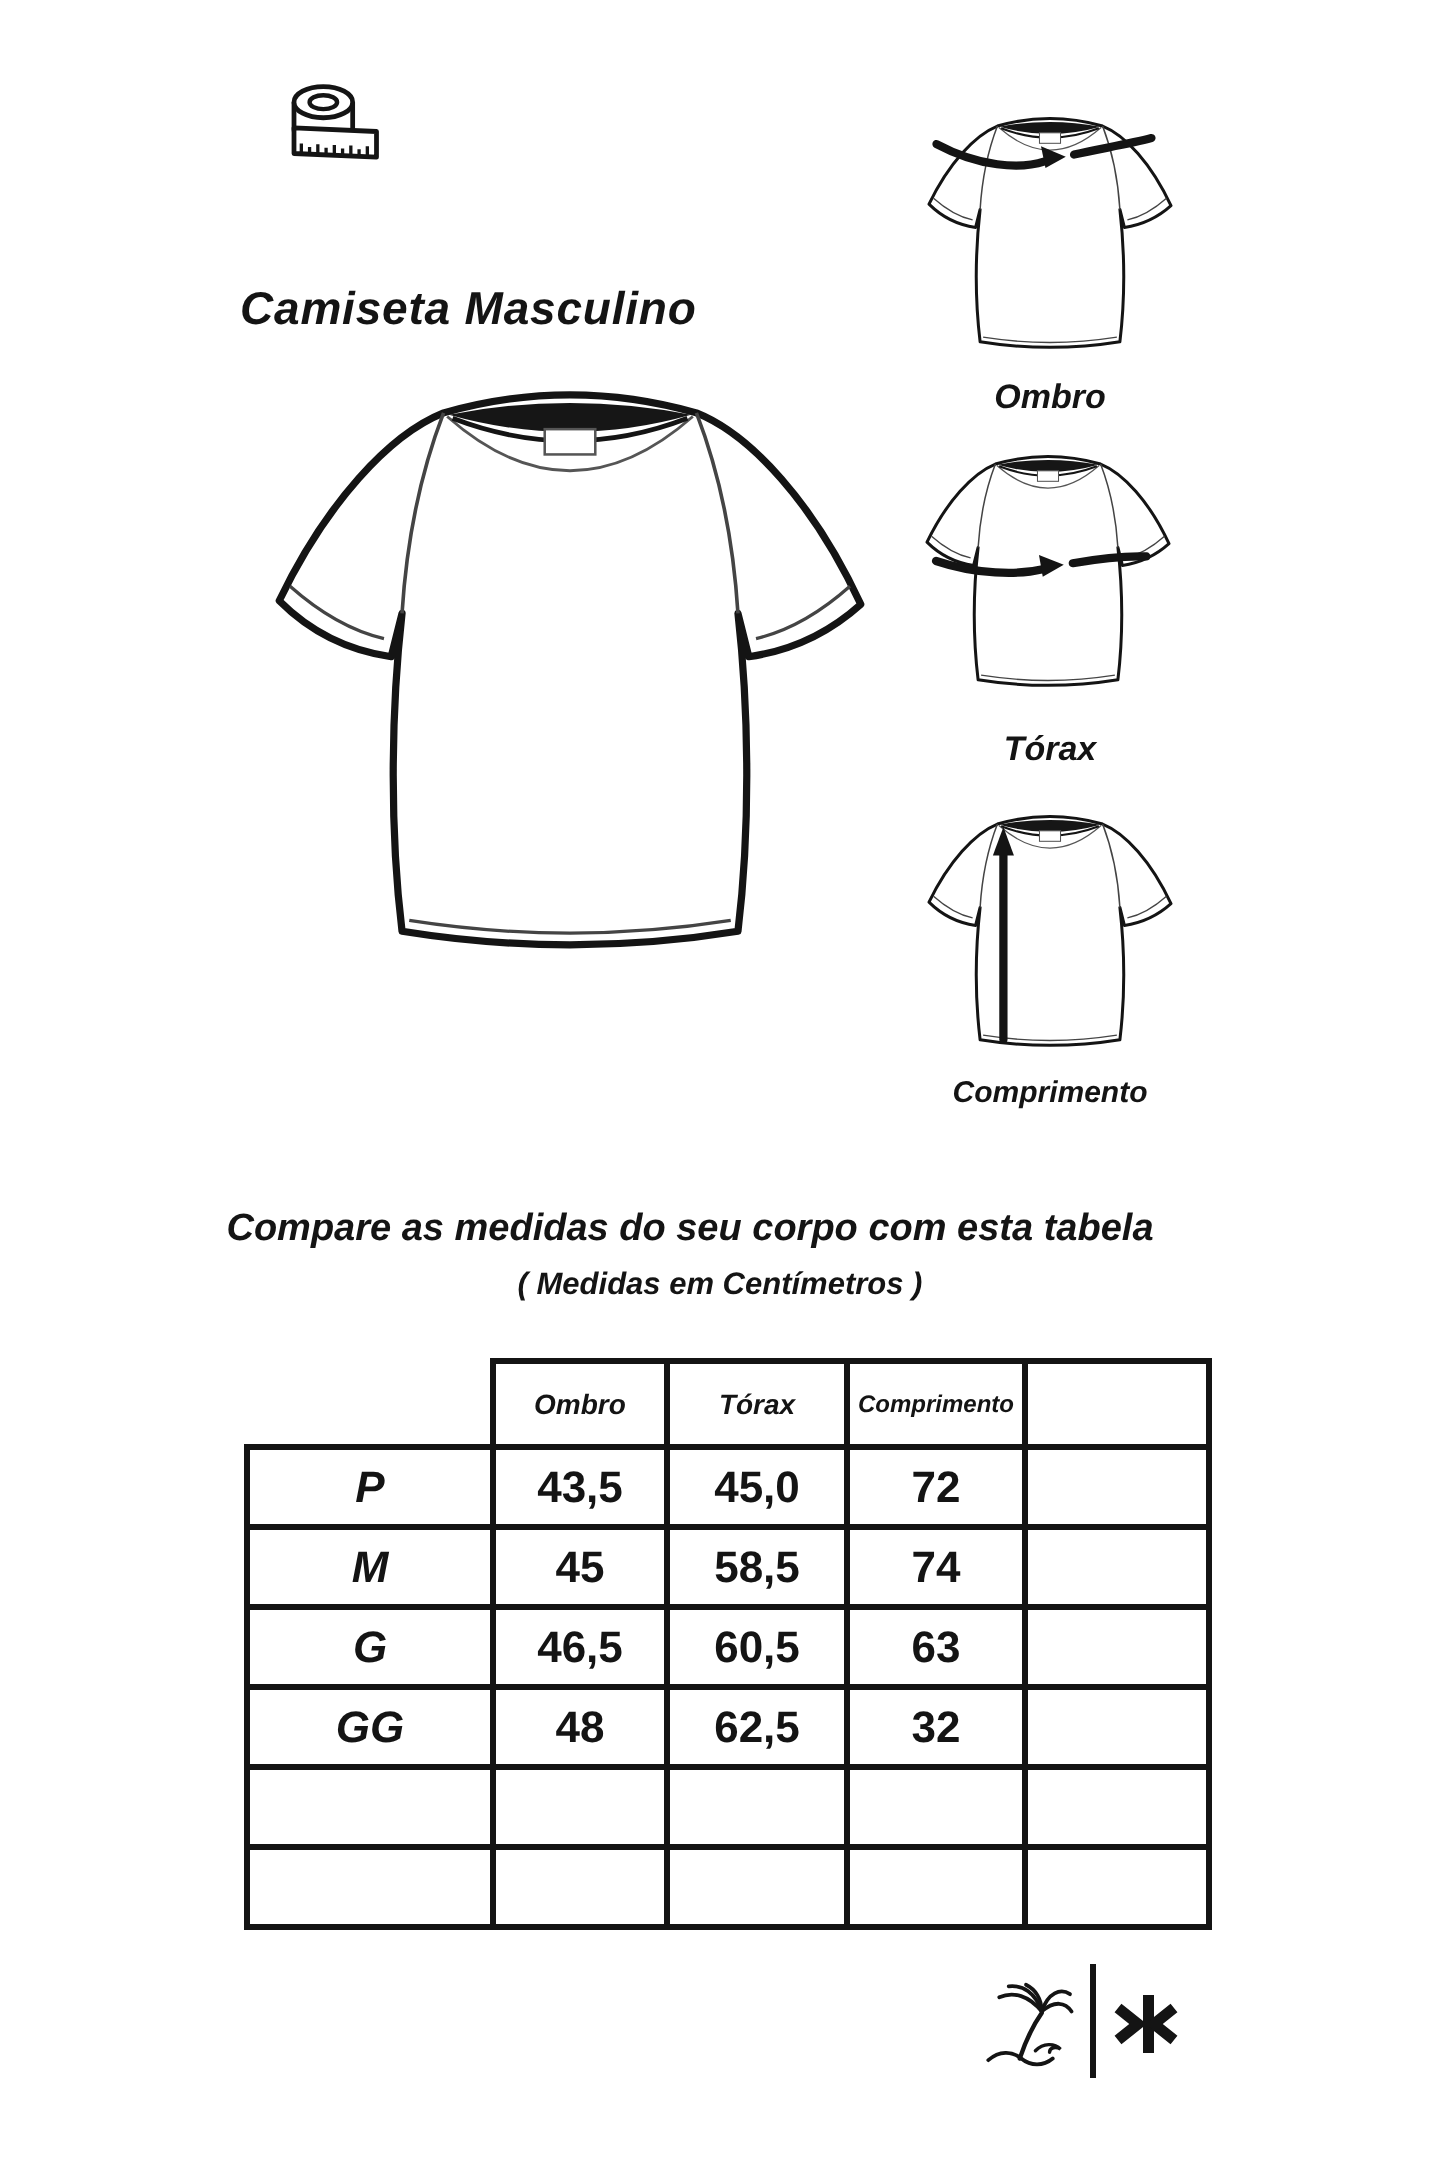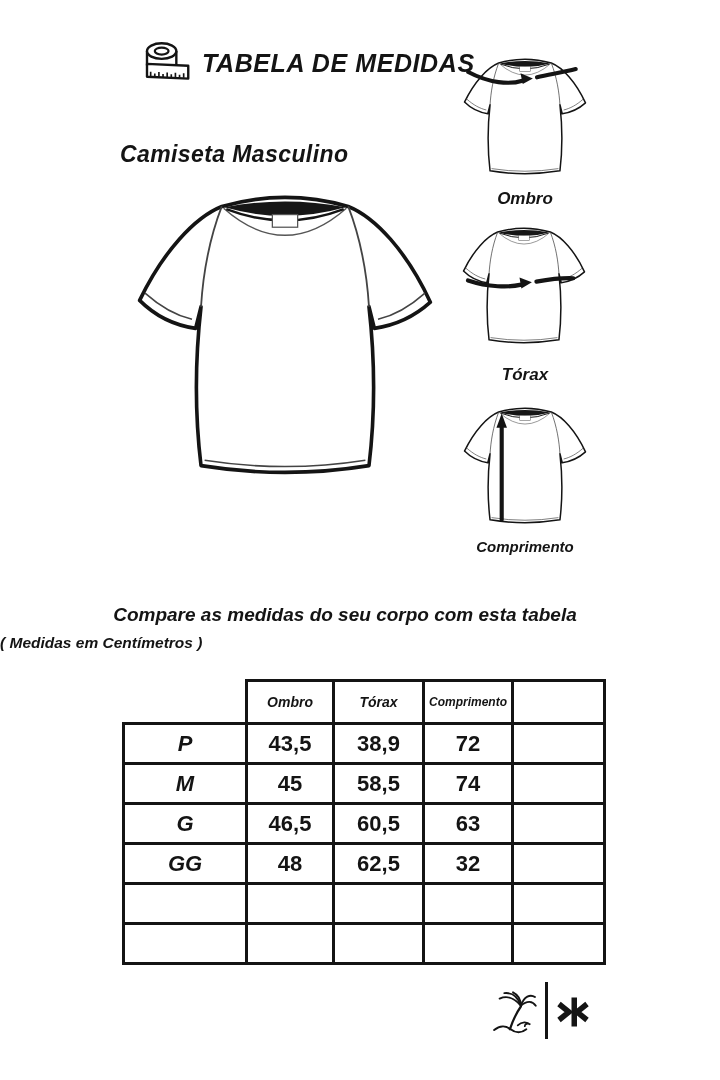--- a/index.html
+++ b/index.html
@@ -20,21 +20,21 @@
   .guide-shirt{width:124px;height:124px;}
   #guide1{left:463px;top:57px;}
   #guide2{left:462px;top:226px;}
   #guide3{left:463px;top:406px;}
   .guide-label{left:430px;width:190px;text-align:center;font-style:italic;font-weight:900;}
   #guide1-label{top:189px;font-size:17px;}
   #guide2-label{top:365px;font-size:17px;}
   #guide3-label{top:538px;font-size:15px;}
   
   #compare-line1{left:0;top:604px;width:690px;text-align:center;font-size:19px;}
-  #compare-line2{left:0;top:634px;width:720px;text-align:left;font-size:15.5px;}
+  #compare-line2{left:0;top:634px;width:720px;text-align:center;font-size:15.5px;}
   
   #size-table{left:122px;top:679px;border-collapse:collapse;table-layout:fixed;}
   #size-table td,#size-table th{border:3px solid #141414;padding:0;text-align:center;vertical-align:middle;background:#fff;}
   #size-table th{height:40px;font-style:italic;font-weight:800;font-size:14px;}
   #size-table th.corner{border:none;background:transparent;}
   #size-table th.small-th{font-size:12px;}
   #size-table td{height:37px;}
   #size-table td.sz{font-style:italic;font-weight:900;font-size:22px;}
   #size-table td.num{font-weight:700;font-size:22px;font-style:normal;margin-top:43px;}
   
@@ -84,21 +84,20 @@
 
   <span id="tape-icon" class="abs">
     <svg width="55" height="48" viewBox="0 0 60 52">
       <path d="M 12 13 L 12 28 A 16 8.5 0 0 0 44 28 L 44 13" fill="#fff" stroke="#141414" stroke-width="2.6"></path>
       <ellipse cx="28" cy="13" rx="16" ry="8.5" fill="#fff" stroke="#141414" stroke-width="2.6"></ellipse>
       <ellipse cx="28" cy="13" rx="7.5" ry="3.8" fill="#fff" stroke="#141414" stroke-width="2.4"></ellipse>
       <path d="M 12 27 L 57 29 L 57 43 L 12 41 Z" fill="#fff" stroke="#141414" stroke-width="2.6" stroke-linejoin="round"></path>
       <path d="M 16 40.6 L 16 35.5 M 20.5 40.8 L 20.5 37.5 M 25 41 L 25 35.9 M 29.5 41.2 L 29.5 37.9 M 34 41.4 L 34 36.3 M 38.5 41.6 L 38.5 38.3 M 43 41.8 L 43 36.7 M 47.5 42 L 47.5 38.7 M 52 42.2 L 52 37.1" stroke="#141414" stroke-width="1.8" fill="none"></path>
     </svg>
   </span>
-  <div id="hdr-title" class="abs heavy-it">TABELA DE MEDIDAS</div>
 
   <div id="product-title" class="abs heavy-it">Camiseta Masculino</div>
 
   <span id="big-shirt" class="abs">
     <svg width="298" height="298" viewBox="0 0 330 330">
         <use href="#tshirt"></use>
       </svg>
   </span>
 
   <span id="guide1" class="abs guide-shirt">
@@ -145,21 +144,21 @@
         <tr>
       <th class="corner"></th>
       <th>Ombro</th>
       <th>Tórax</th>
       <th class="small-th">Comprimento</th>
       <th></th>
     </tr>
     <tr>
       <td class="sz">P</td>
       <td class="num">43,5</td>
-      <td class="num">38,9</td>
+      <td class="num">45,0</td>
       <td class="num">72</td>
       <td class="num"></td>
     </tr>
     <tr>
       <td class="sz">M</td>
       <td class="num">45</td>
       <td class="num">58,5</td>
       <td class="num">74</td>
       <td class="num"></td>
     </tr>

